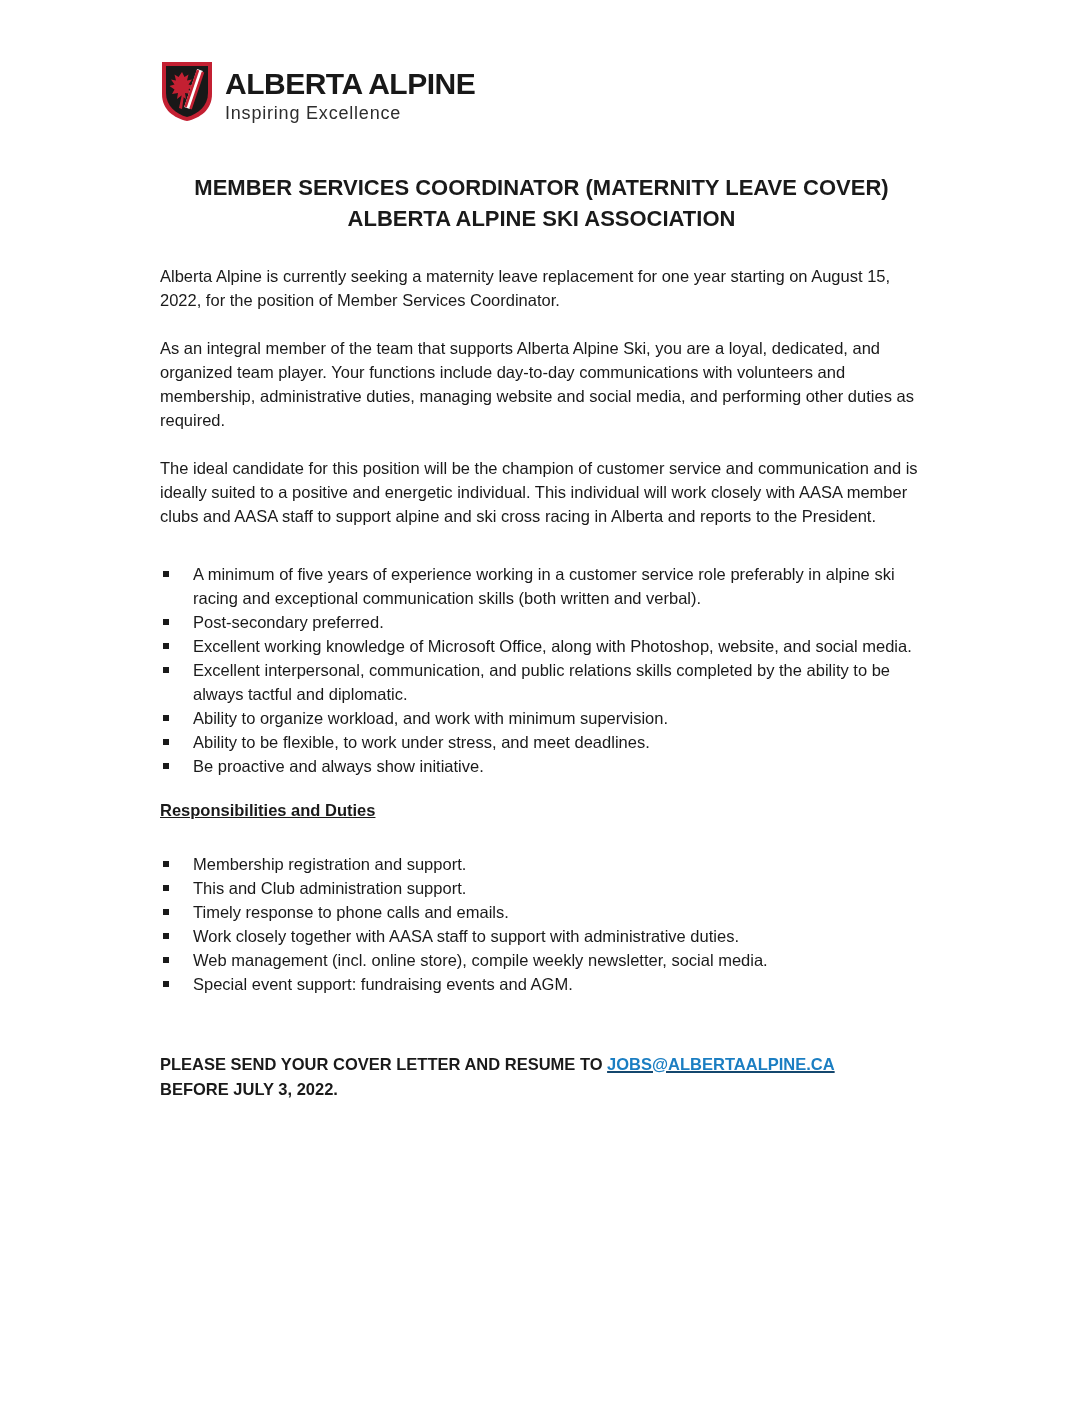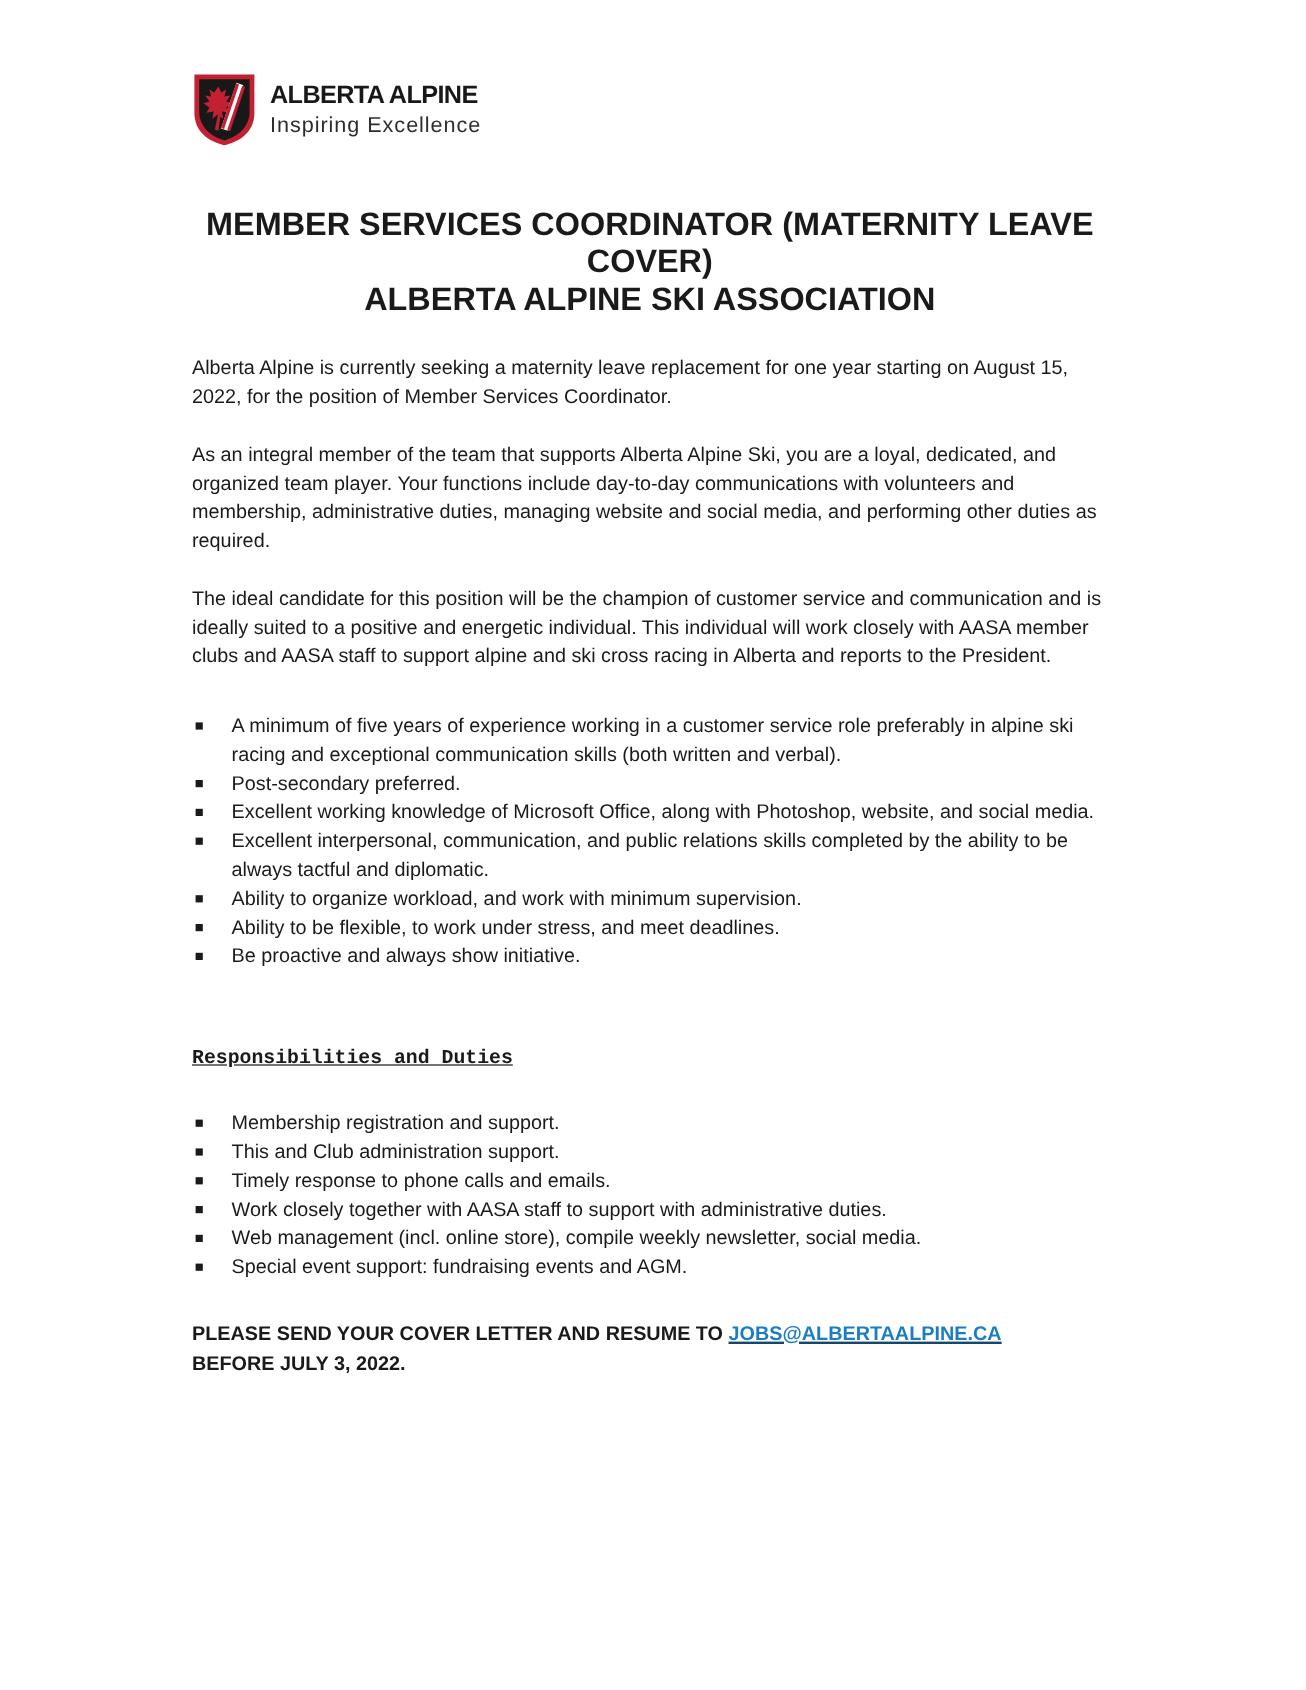--- a/index.html
+++ b/index.html
@@ -8,37 +8,37 @@
     width:1088px; height:1408px;
     background:#ffffff;
     font-family:"Liberation Sans", sans-serif;
     color:#1a1a1a;
     overflow:hidden;
   }
   
   .logo { position:absolute; left:160px; top:60px; display:flex; align-items:flex-start; gap:11px; }
   .shield svg { width:54px; height:62px; display:block; }
   .logo-text { padding-top:9px; }
-  .wordmark { font-weight:bold; font-size:21px; letter-spacing:-0.5px; line-height:1; color:#181818; white-space:nowrap; }
+  .wordmark { font-weight:bold; font-size:30px; letter-spacing:-0.5px; line-height:1; color:#181818; white-space:nowrap; }
   .tagline  { font-size:18px; letter-spacing:0.8px; color:#2d2d2d; margin-top:4px; white-space:nowrap; }
   
   .doc { position:absolute; left:160px; top:172px; width:763px; font-size:16.5px; line-height:24px; }
-  .title { text-align:center; font-weight:bold; font-size:27px; line-height:31px; margin:0; }
+  .title { text-align:center; font-weight:bold; font-size:22px; line-height:31px; margin:0; }
   p.intro { margin:24px 0 0 0; }
   p.intro.first { margin-top:30px; }
   h2.section { font-size:16.5px; line-height:24px; font-weight:bold; text-decoration:underline; margin:50px 0 0 0; }
-  h2.section.second { margin-top:61px;font-family:Liberation Mono, monospace; }
+  h2.section.second { margin-top:20px; }
   ul.bullets { list-style:none; margin:34px 0 0 0; padding:0; }
   ul.bullets.second { margin-top:30px; }
   ul.bullets li { position:relative; padding-left:33px; margin:0; }
   ul.bullets li::before {
     content:""; position:absolute; left:3px; top:9px;
     width:6px; height:6px; background:#1a1a1a;
   }
-  .footer { margin-top:32px; font-weight:bold; line-height:25px; }
+  .footer { margin-top:56px; font-weight:bold; line-height:25px; }
   .email-link {
     color:#1b7ec2;
     text-decoration:underline;
     text-decoration-color:#14476e;
     text-decoration-thickness:2px;
     cursor:pointer;
   }
 </style>
 </head>
 <body>

